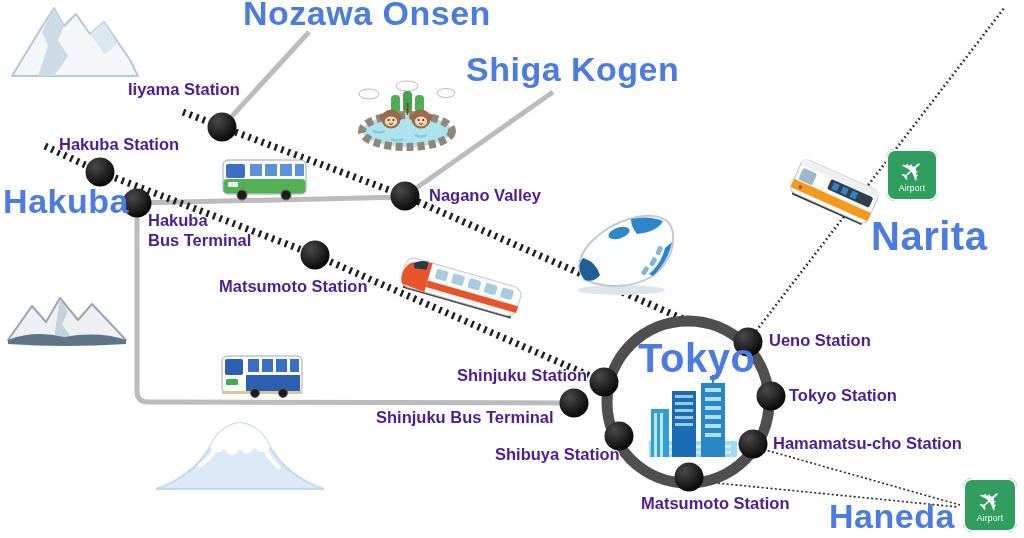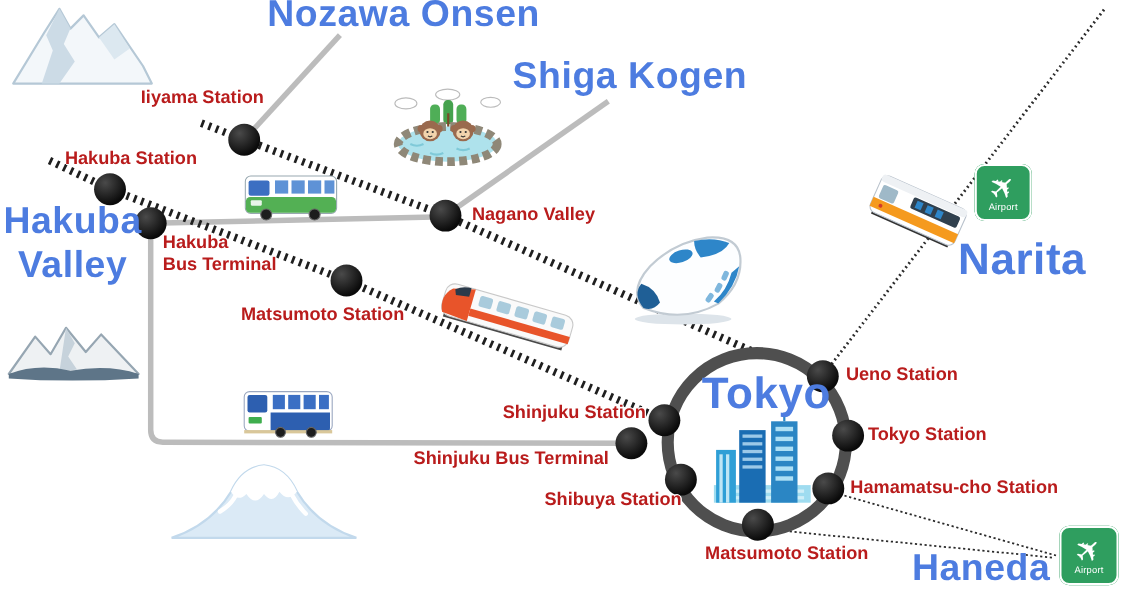--- a/index.html
+++ b/index.html
@@ -8,21 +8,21 @@
   .lines-layer{position:absolute;left:0;top:0;z-index:1;}
   .illus{position:absolute;z-index:2;}
   .sign{position:absolute;z-index:3;background:#2f9e5f;border-radius:9px;
         box-shadow:inset 0 0 0 2px #fff, inset 0 0 0 4px #2f9e5f;
         display:flex;flex-direction:column;align-items:center;justify-content:center;}
   .sign .plane{color:#fff;font-size:29px;line-height:26px;transform:rotate(-42deg);}
   .sign .sign-label{color:#fff;font-weight:400;font-size:8.5px;margin-top:-1px;letter-spacing:.2px;}
   .dot{position:absolute;width:29px;height:29px;border-radius:50%;z-index:5;
        background:radial-gradient(circle at 35% 30%, #4a4a4a, #0a0a0a 72%);
        transform:translate(-50%,-50%);}
-  .station-label{position:absolute;z-index:6;font-weight:700;font-size:16.5px;color:#b91c1c;
+  .station-label{position:absolute;z-index:6;font-weight:700;font-size:16.5px;color:#4c1d95;
        white-space:nowrap;line-height:20px;
        text-shadow:0 1px 0 #fff,0 -1px 0 #fff,1px 0 0 #fff,-1px 0 0 #fff,1px 1px 0 #fff,-1px -1px 0 #fff;}
   .dest-label{position:absolute;z-index:6;font-weight:700;color:#4d7ce0;white-space:nowrap;
        font-size:34px;letter-spacing:.5px;}
   .dest-label.small{font-size:40px;}
   .two-line span{display:block;}
   .center{text-align:center;line-height:40px;}
 </style>
 </head>
 <body>
@@ -223,19 +223,18 @@
   <div class="station-label" style="left:495px;top:444px">Shibuya Station</div>
   <div class="station-label" style="left:641px;top:493px">Matsumoto Station</div>
   <div class="station-label" style="left:773px;top:433px">Hamamatsu-cho Station</div>
   <div class="station-label" style="left:789px;top:385px">Tokyo Station</div>
   <div class="station-label" style="left:769px;top:330px">Ueno Station</div>
 
   <div class="dest-label" style="left:243px;top:-6px">Nozawa Onsen</div>
   <div class="dest-label" style="left:466px;top:50px">Shiga Kogen</div>
   <div class="dest-label two-line center" style="left:2px;top:181px;width:128px">
     <span>Hakuba</span>
-    <span>Valley</span>
   </div>
   <div class="dest-label small" style="left:638px;top:336px">Tokyo</div>
   <div class="dest-label small" style="left:871px;top:214px">Narita</div>
   <div class="dest-label" style="left:829px;top:497px">Haneda</div>
 
 </div>
 
 </body></html>

